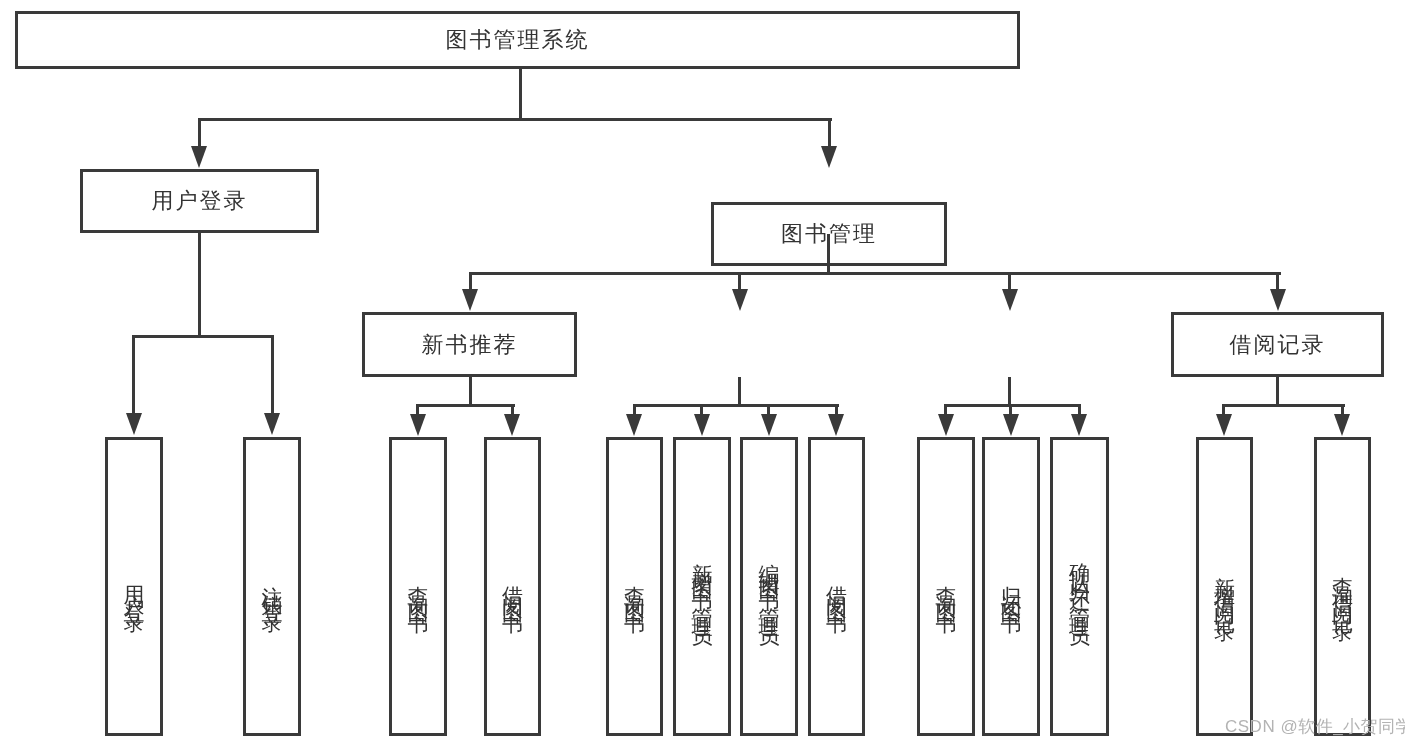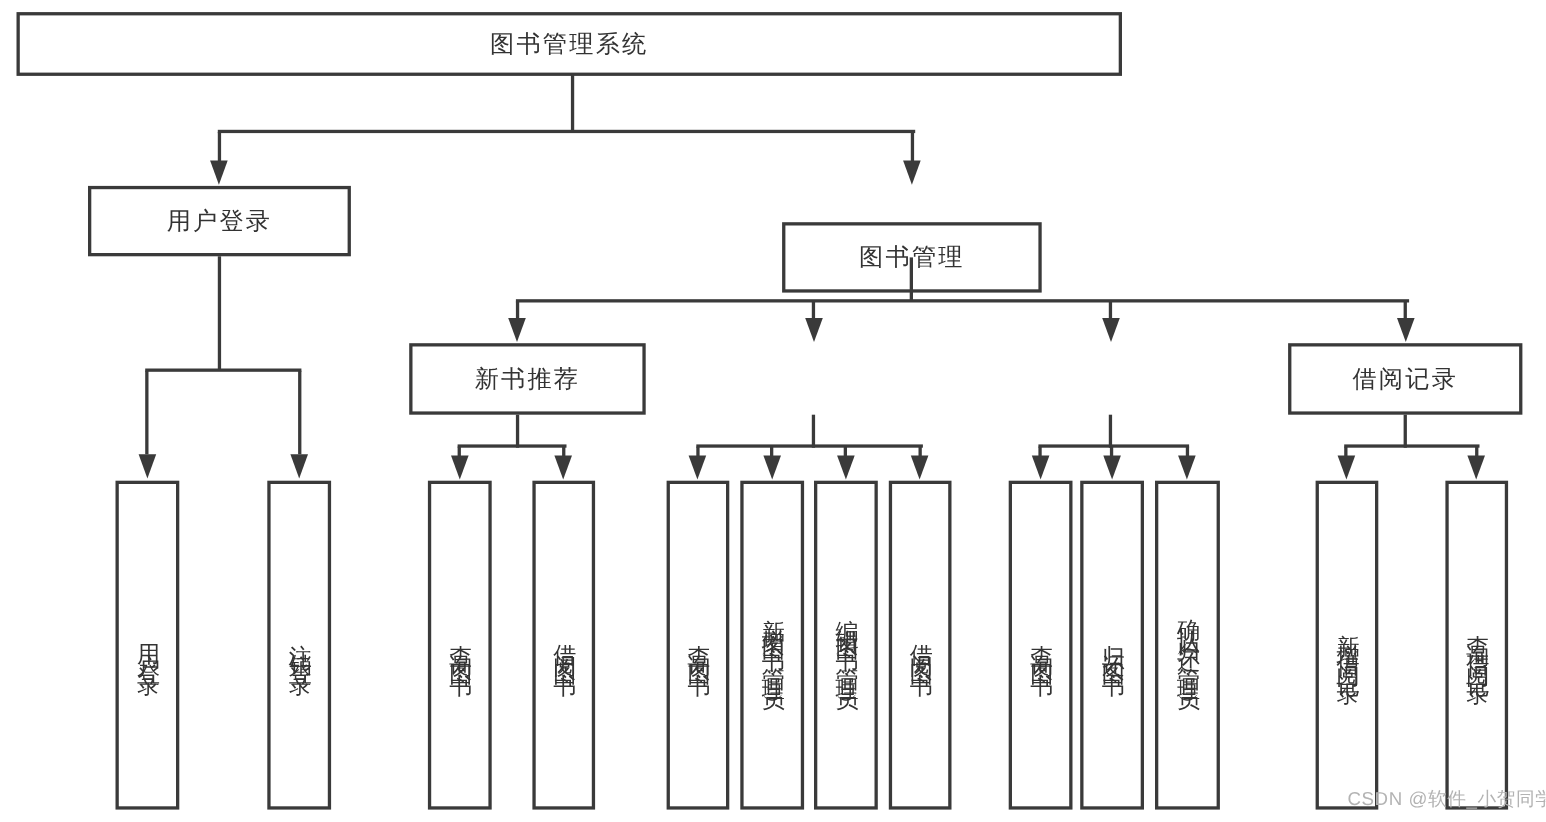--- a/index.html
+++ b/index.html
@@ -49,21 +49,21 @@
   <div class="hline" style="left:469px; top:272px; width:812px; height:3px;"></div>
   <div class="vline" style="left:469px; top:274px; width:3px; height:16px;"></div>
   <div class="arrow" style="left:462px; top:289px;"></div>
   <div class="vline" style="left:738px; top:274px; width:3px; height:16px;"></div>
   <div class="arrow" style="left:732px; top:289px;"></div>
   <div class="vline" style="left:1008px; top:274px; width:3px; height:16px;"></div>
   <div class="arrow" style="left:1002px; top:289px;"></div>
   <div class="vline" style="left:1276px; top:274px; width:3px; height:16px;"></div>
   <div class="arrow" style="left:1270px; top:289px;"></div>
 
-  <div class="box" style="left:372px; top:312px; width:215px; height:65px;">新书推荐</div>
+  <div class="box" style="left:362px; top:312px; width:215px; height:65px;">新书推荐</div>
   <div class="box" style="left:1171px; top:312px; width:213px; height:65px;">借阅记录</div>
 
   <div class="vline" style="left:469px; top:377px; width:3px; height:30px;"></div>
   <div class="hline" style="left:416px; top:404px; width:99px; height:3px;"></div>
   <div class="vline" style="left:416px; top:406px; width:3px; height:10px;"></div>
   <div class="arrow" style="left:410px; top:414px;"></div>
   <div class="vline" style="left:511px; top:406px; width:3px; height:10px;"></div>
   <div class="arrow" style="left:504px; top:414px;"></div>
 
   <div class="vline" style="left:738px; top:377px; width:3px; height:30px;"></div>

